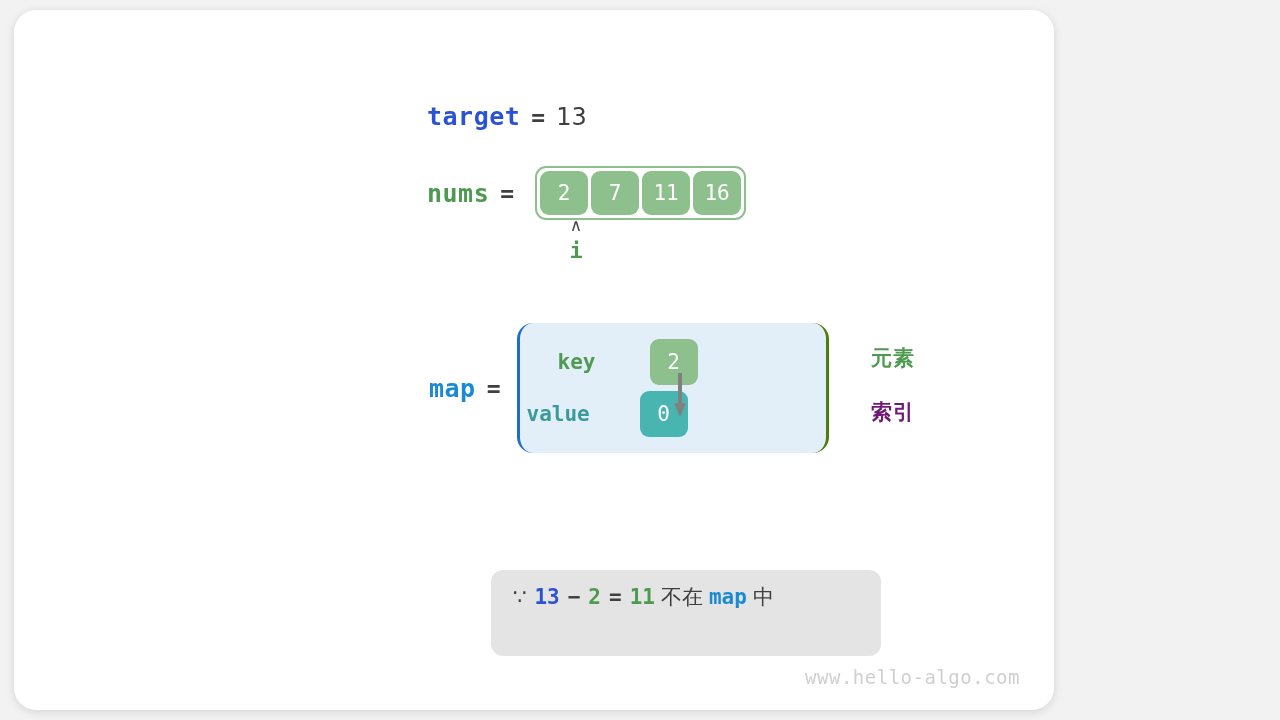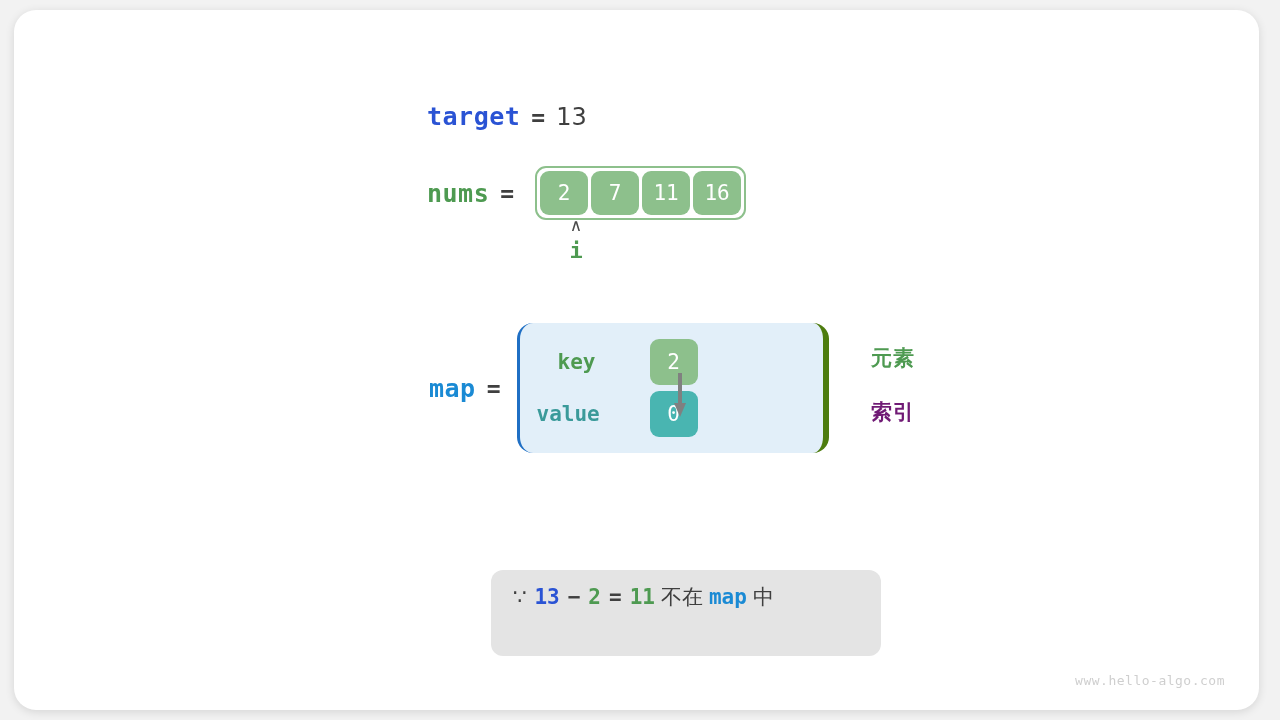--- a/index.html
+++ b/index.html
@@ -18,21 +18,21 @@
     position: relative;
     width: 1280px;
     height: 720px;
     background: #f2f2f2;
   }
 
   .card {
     position: absolute;
     left: 14px;
     top: 10px;
-    width: 1245px;
+    width: 1040px;
     height: 700px;
     background: #ffffff;
     border-radius: 22px;
     box-shadow: 0 2px 10px rgba(0,0,0,0.12);
   }
 
   
   .target-row {
     position: absolute;
     left: 413px;
@@ -140,39 +140,39 @@
   .map-eq {
     margin-left: 11px;
     margin-right: 16px;
   }
   .map-box {
     position: relative;
     width: 312px;
     height: 130px;
     background: #e2eff9;
     border-left: 3px solid #1f6fc4;
-    border-right: 6px solid #4d7c0f;
+    border-right: 3px solid #4d7c0f;
     border-radius: 16px;
     box-sizing: border-box;
   }
   .kv-table {
     position: absolute;
     left: 0;
     top: 0;
     width: 100%;
     height: 100%;
   }
   .kv-row {
     position: absolute;
     display: flex;
     align-items: center;
     height: 46px;
   }
   .kv-row.key-row  { left: 38px; top: 16px; }
-  .kv-row.val-row  { left: 38px; top: 68px; justify-content: space-between; }
+  .kv-row.val-row  { left: 28px; top: 68px; justify-content: space-between; }
   .kv-label {
     font-family: "DejaVu Sans Mono", monospace;
     font-weight: bold;
     font-size: 21px;
     width: 92px;
   }
   .kv-label.key   { color: #4e9a51; text-align: left; }
   .kv-label.value { color: #3a9a9a; text-align: left; margin-left: -21px; width: 113px;}
   .kv-cell {
     width: 48px;
@@ -279,21 +279,21 @@
     padding: 0 4px;
   }
   .info-line .zh { padding: 0 2px; }
 
   
   .watermark {
     position: absolute;
     right: 34px;
     bottom: 22px;
     font-family: "DejaVu Sans Mono", monospace;
-    font-size: 13px;
+    font-size: 19px;
     color: #cfcfcf;
     letter-spacing: 0.5px;
     margin-left: 21px;
   }
 </style>
 </head>
 <body>
 
 <div class="canvas">
   <div class="card">

